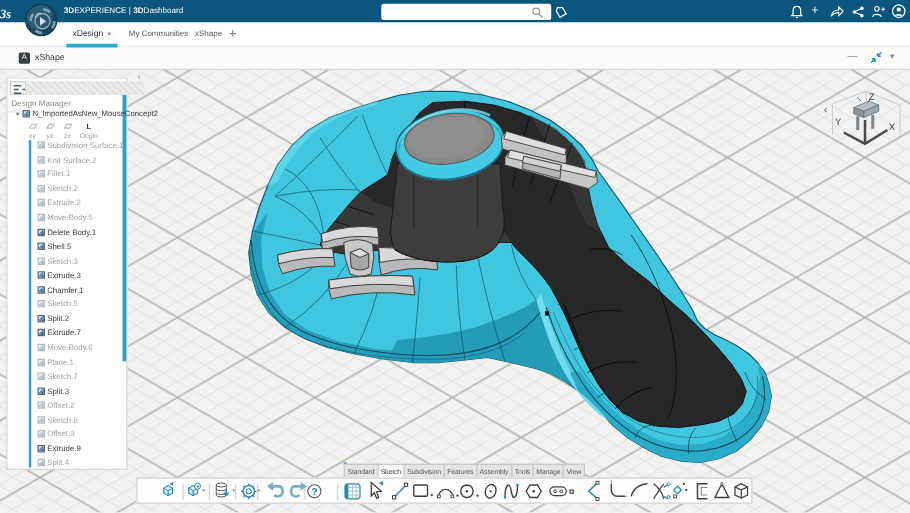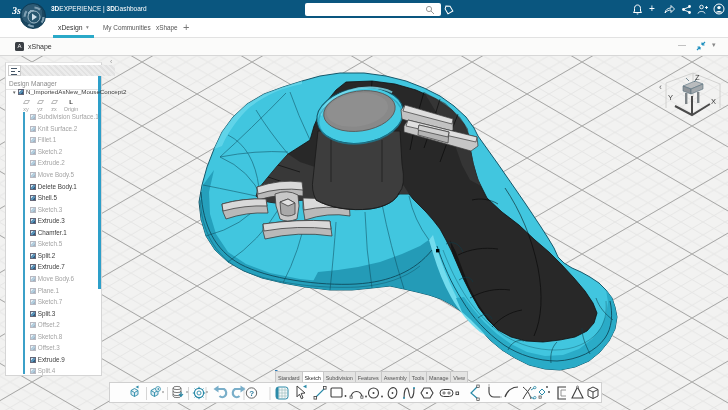--- a/index.html
+++ b/index.html
@@ -1,20 +1,20 @@
 <!DOCTYPE html>
 <html><head><meta charset="utf-8"><style>
 *{margin:0;padding:0;box-sizing:border-box}
 html,body{width:728px;height:410px;overflow:hidden;font-family:"Liberation Sans",sans-serif;background:#f2f2f1}
 .abs{position:absolute}
 #row1{position:absolute;left:0;top:0;width:728px;height:18px;background:#0a567f}
 #row2{position:absolute;left:0;top:18px;width:728px;height:20px;background:#fff;border-bottom:1px solid #e2e2e2}
 #row3{position:absolute;left:0;top:38px;width:728px;height:18px;background:#fbfbfa;border-bottom:1px solid #d7d7d7}
 #brand{position:absolute;left:51px;top:5px;color:#fff;font-size:6.5px;letter-spacing:0}
-#logo3s{position:absolute;left:12px;top:3px;color:#fff;font-size:11px;font-style:italic;font-weight:bold}
+#logo3s{position:absolute;left:0;top:3px;color:#fff;font-size:11px;font-style:italic;font-weight:bold}
 #compass{position:absolute;left:20px;top:3px;width:26px;height:26px;border-radius:50%;background:radial-gradient(circle at 45% 40%,#8fb0c2 0 18%,#2d5a74 19% 52%,#1a4660 53% 78%,#0f3d57 79% 100%);border:1px solid #0c3a54}
 #search{position:absolute;left:305px;top:3px;width:136px;height:13px;background:#fff;border-radius:2px}
 .tabtxt{position:absolute;top:24px;font-size:6.8px;color:#555}
 #xdul{position:absolute;left:53px;top:35px;width:41px;height:2.5px;background:#2aa9c8}
 .t1icon{position:absolute;top:3px;color:#fff}
 #panel{position:absolute;left:5px;top:62px;width:97px;height:314px;background:#fff;border:1px solid #d5d5d5;border-top:1px solid #e3e3e3}
 #ptabicon{position:absolute;left:2px;top:2px;width:13px;height:11px;background:#fff;border:1px solid #ccc}
 #pstrip{position:absolute;left:15px;top:2px;width:94px;height:11px;background:repeating-linear-gradient(45deg,#ececec 0 2px,#e2e2e2 2px 4px)}
 #ptitle{position:absolute;left:3px;top:17px;font-size:6.5px;color:#8a8a8a}
 #psep{position:absolute;left:0;top:26px;width:99px;height:1px;background:#e4e4e4}

